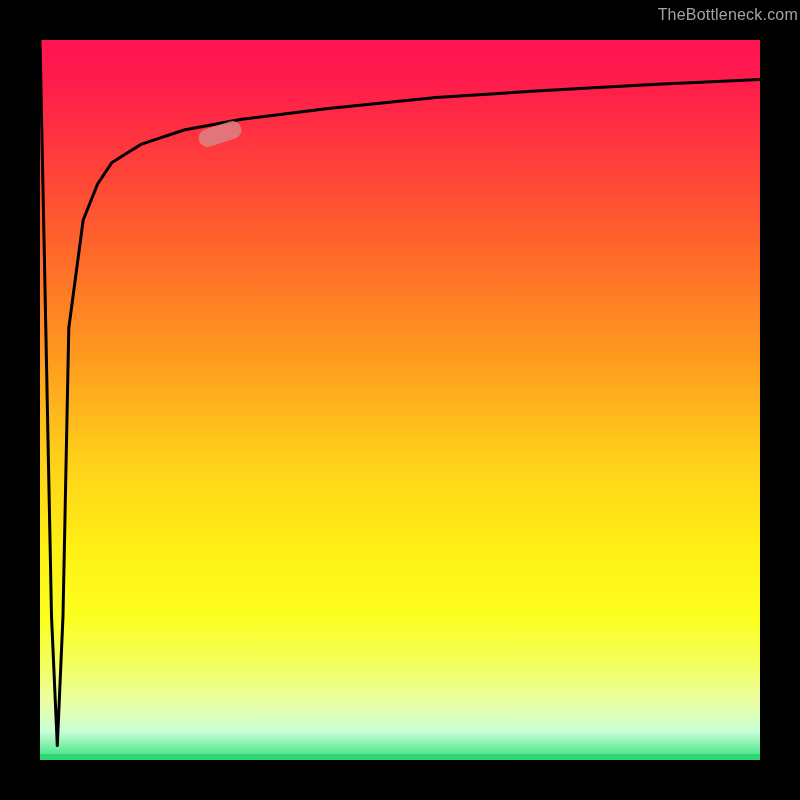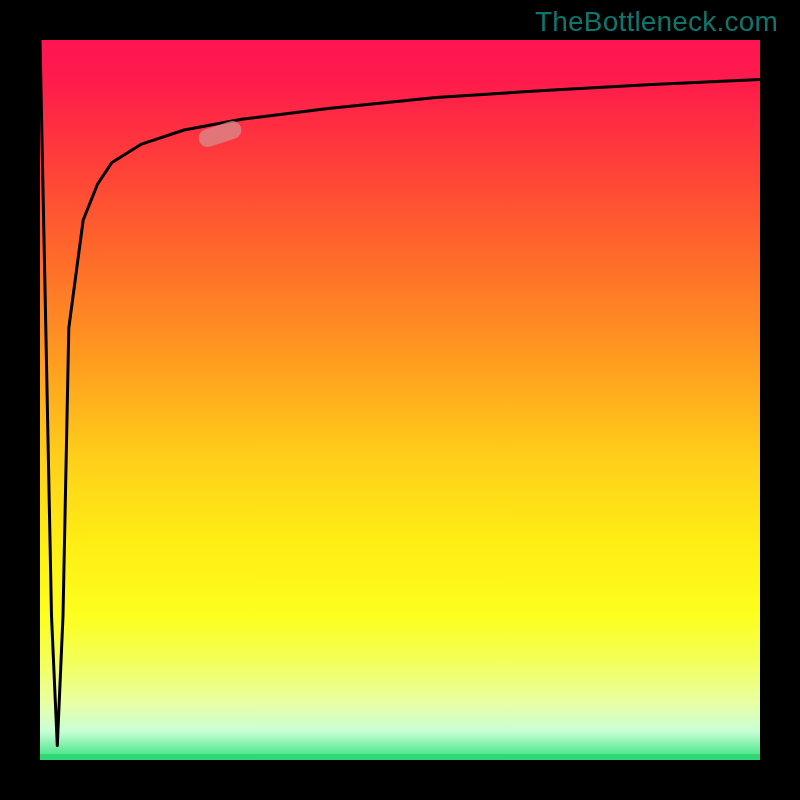--- a/index.html
+++ b/index.html
@@ -12,23 +12,23 @@
     font-family: Arial, Helvetica, sans-serif;
   }
   .wrap {
     position: relative;
     width: 800px;
     height: 800px;
   }
   .watermark {
     position: absolute;
     top: 6px;
-    right: 22px;
-    color: #0f766e;
-    font-size: 28px;
+    right: 2px;
+    color: #a3a3a3;
+    font-size: 16px;
     font-weight: 400;
     letter-spacing: 0.2px;
     z-index: 10;
   }
   .plot-area {
     position: absolute;
     left: 40px;
     top: 40px;
     width: 720px;
     height: 720px;

